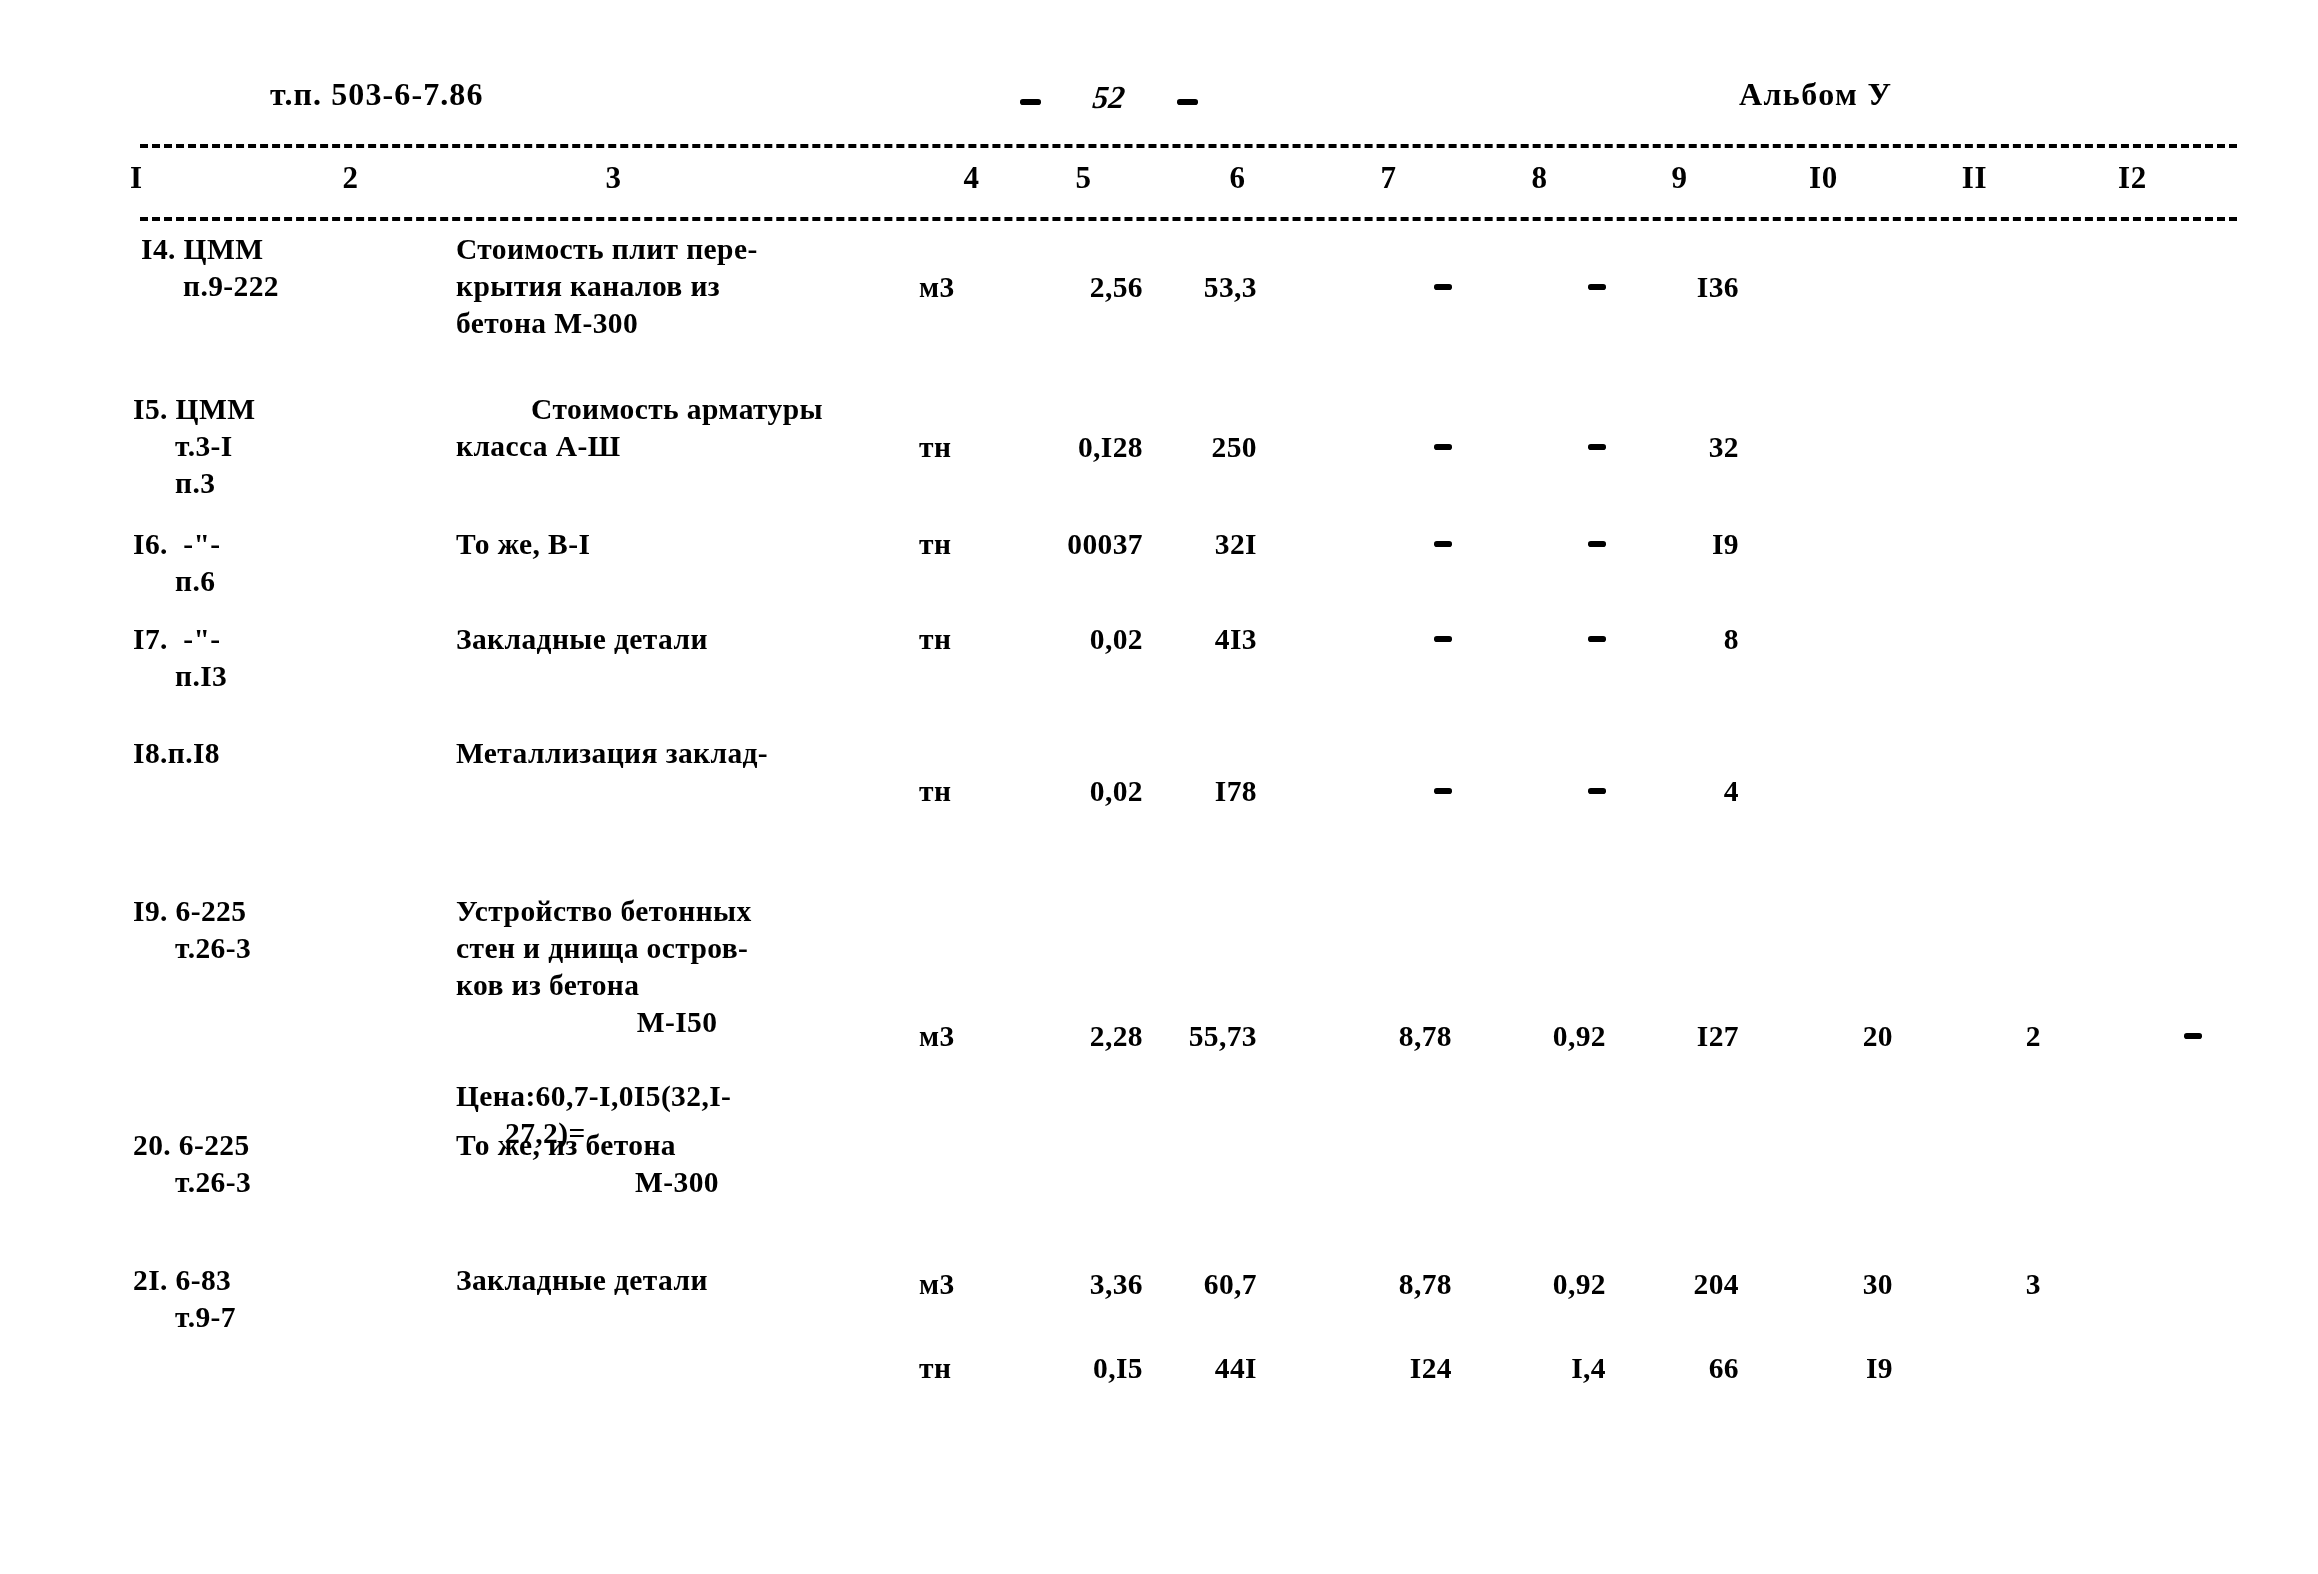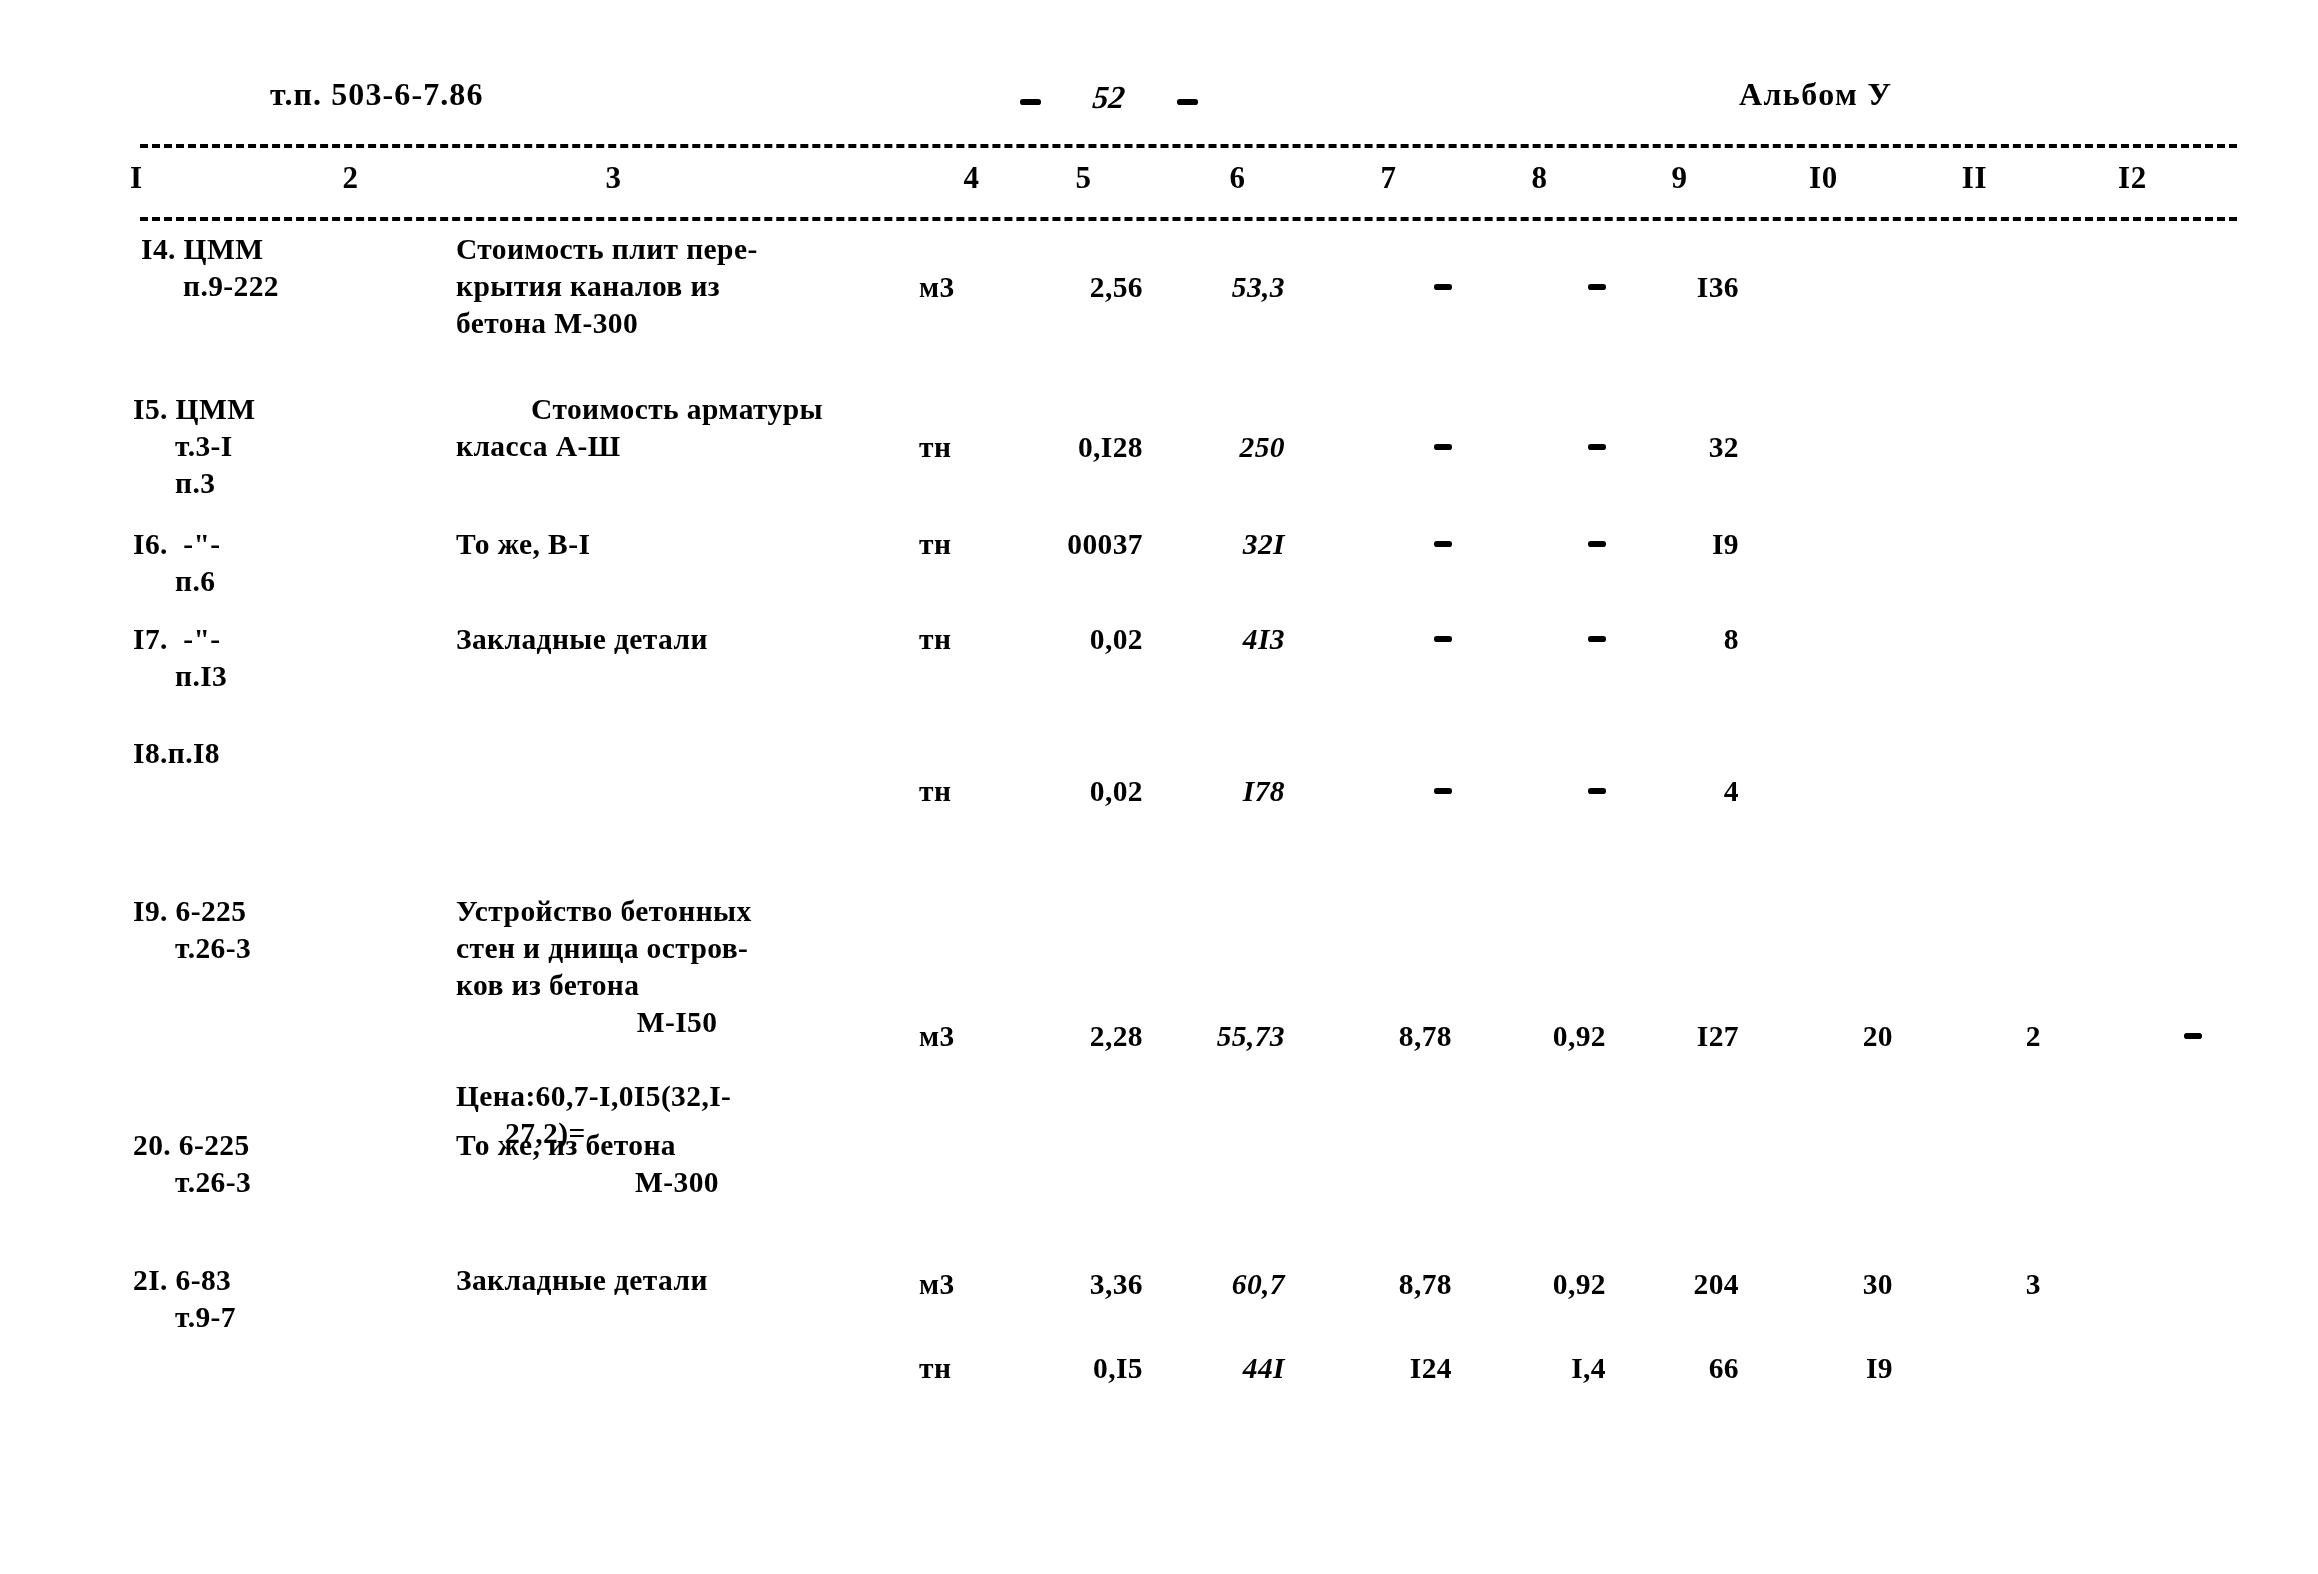--- a/index.html
+++ b/index.html
@@ -146,21 +146,21 @@
   .num {
     text-align: right;
     font-size: 29.5px;
     font-weight: 700;
     line-height: 37px;
     white-space: pre;
     position: absolute;
     letter-spacing: 0.4px;
   }
   .n5  { left: 1010px; width: 133px; }
-  .n6  { left: 1152px; width: 133px; font-style: italic; }
+  .n6  { left: 1124px; width: 133px; }
   .n7  { left: 1319px; width: 133px; }
   .n8  { left: 1473px; width: 133px; }
   .n9  { left: 1613px; width: 126px; }
   .n10 { left: 1767px; width: 126px; }
   .n11 { left: 1915px; width: 126px; }
   .n12 { left: 2076px; width: 126px; }
 
   .dash-cell {
     display: inline-block;
     width: 18px;
@@ -244,21 +244,21 @@
         <div class="cell c2" style="top: 0px;"><span style="display: block;">Закладные детали</span></div>
         <div class="cell c3" style="top: 0px;">тн</div>
         <div class="num n5" style="top: 0px;">0,02</div>
         <div class="num n6" style="top: 0px;">4I3</div>
         <div class="num n7" style="top: 0px;"><span class="dash-cell"></span></div>
         <div class="num n8" style="top: 0px;"><span class="dash-cell"></span></div>
         <div class="num n9" style="top: 0px;">8</div>
       </div>
       <div class="row" style="top: 504px;">
         <div class="cell c1" style="top: 0px;"><span class="" style="display: block;">I8.п.I8</span></div>
-        <div class="cell c2" style="top: 0px;"></div>
+        <div class="cell c2" style="top: 0px;"><span style="display: block;">Металлизация заклад-</span></div>
         <div class="cell c3" style="top: 38px;">тн</div>
         <div class="num n5" style="top: 38px;">0,02</div>
         <div class="num n6" style="top: 38px;">I78</div>
         <div class="num n7" style="top: 38px;"><span class="dash-cell"></span></div>
         <div class="num n8" style="top: 38px;"><span class="dash-cell"></span></div>
         <div class="num n9" style="top: 38px;">4</div>
       </div>
       <div class="row" style="top: 662px;">
         <div class="cell c1" style="top: 0px;"><span class="" style="display: block;">I9. 6-225</span><span class="indent1">т.26-3</span></div>
         <div class="cell c2" style="top: 0px;"><span style="display: block;">Устройство бетонных</span><span style="display: block;">стен и днища остров-</span><span style="display: block;">ков из бетона</span><span class="centerline" style="display: block;">М-I50</span><span style="display: block; height: 37px;"></span><span class="price-line">Цена:60,7-I,0I5(32,I-</span><span class="price-line2">27,2)=</span></div>

